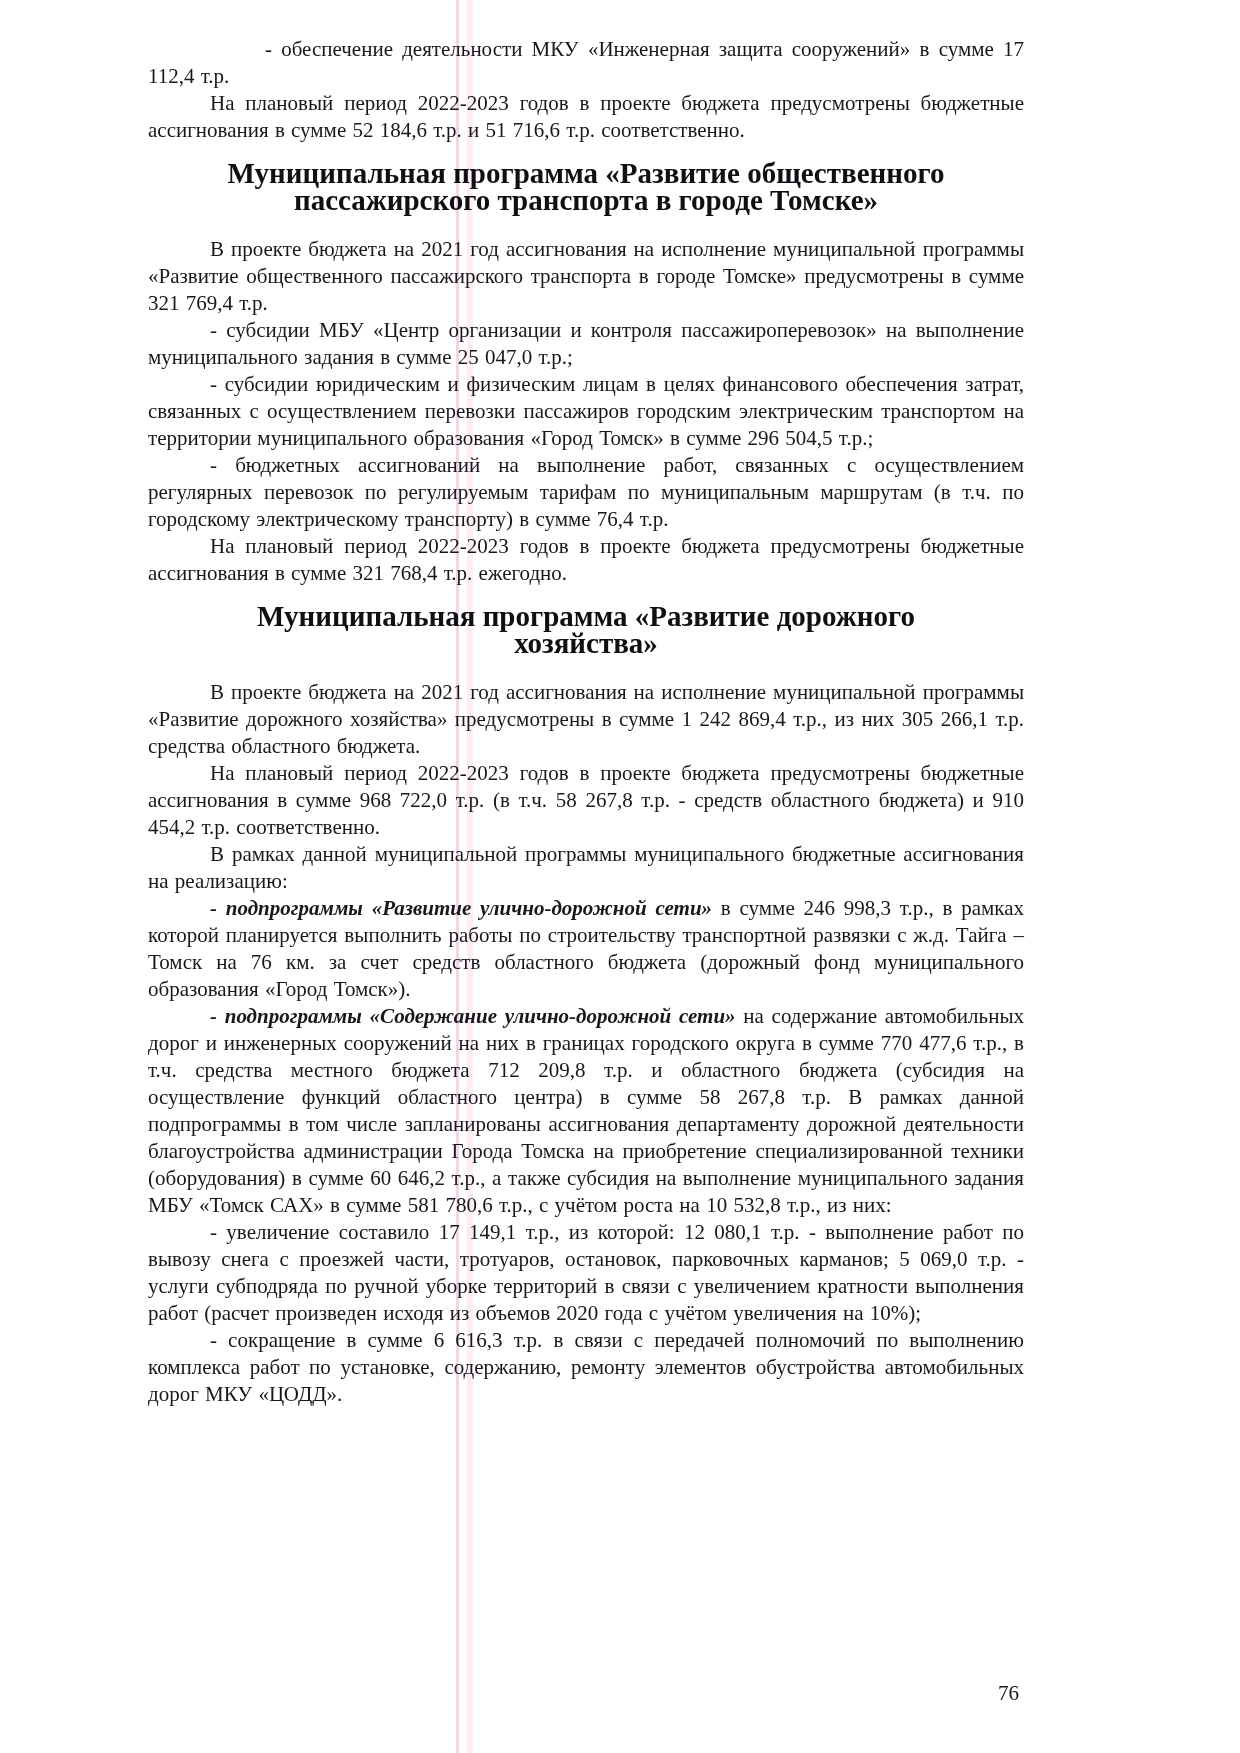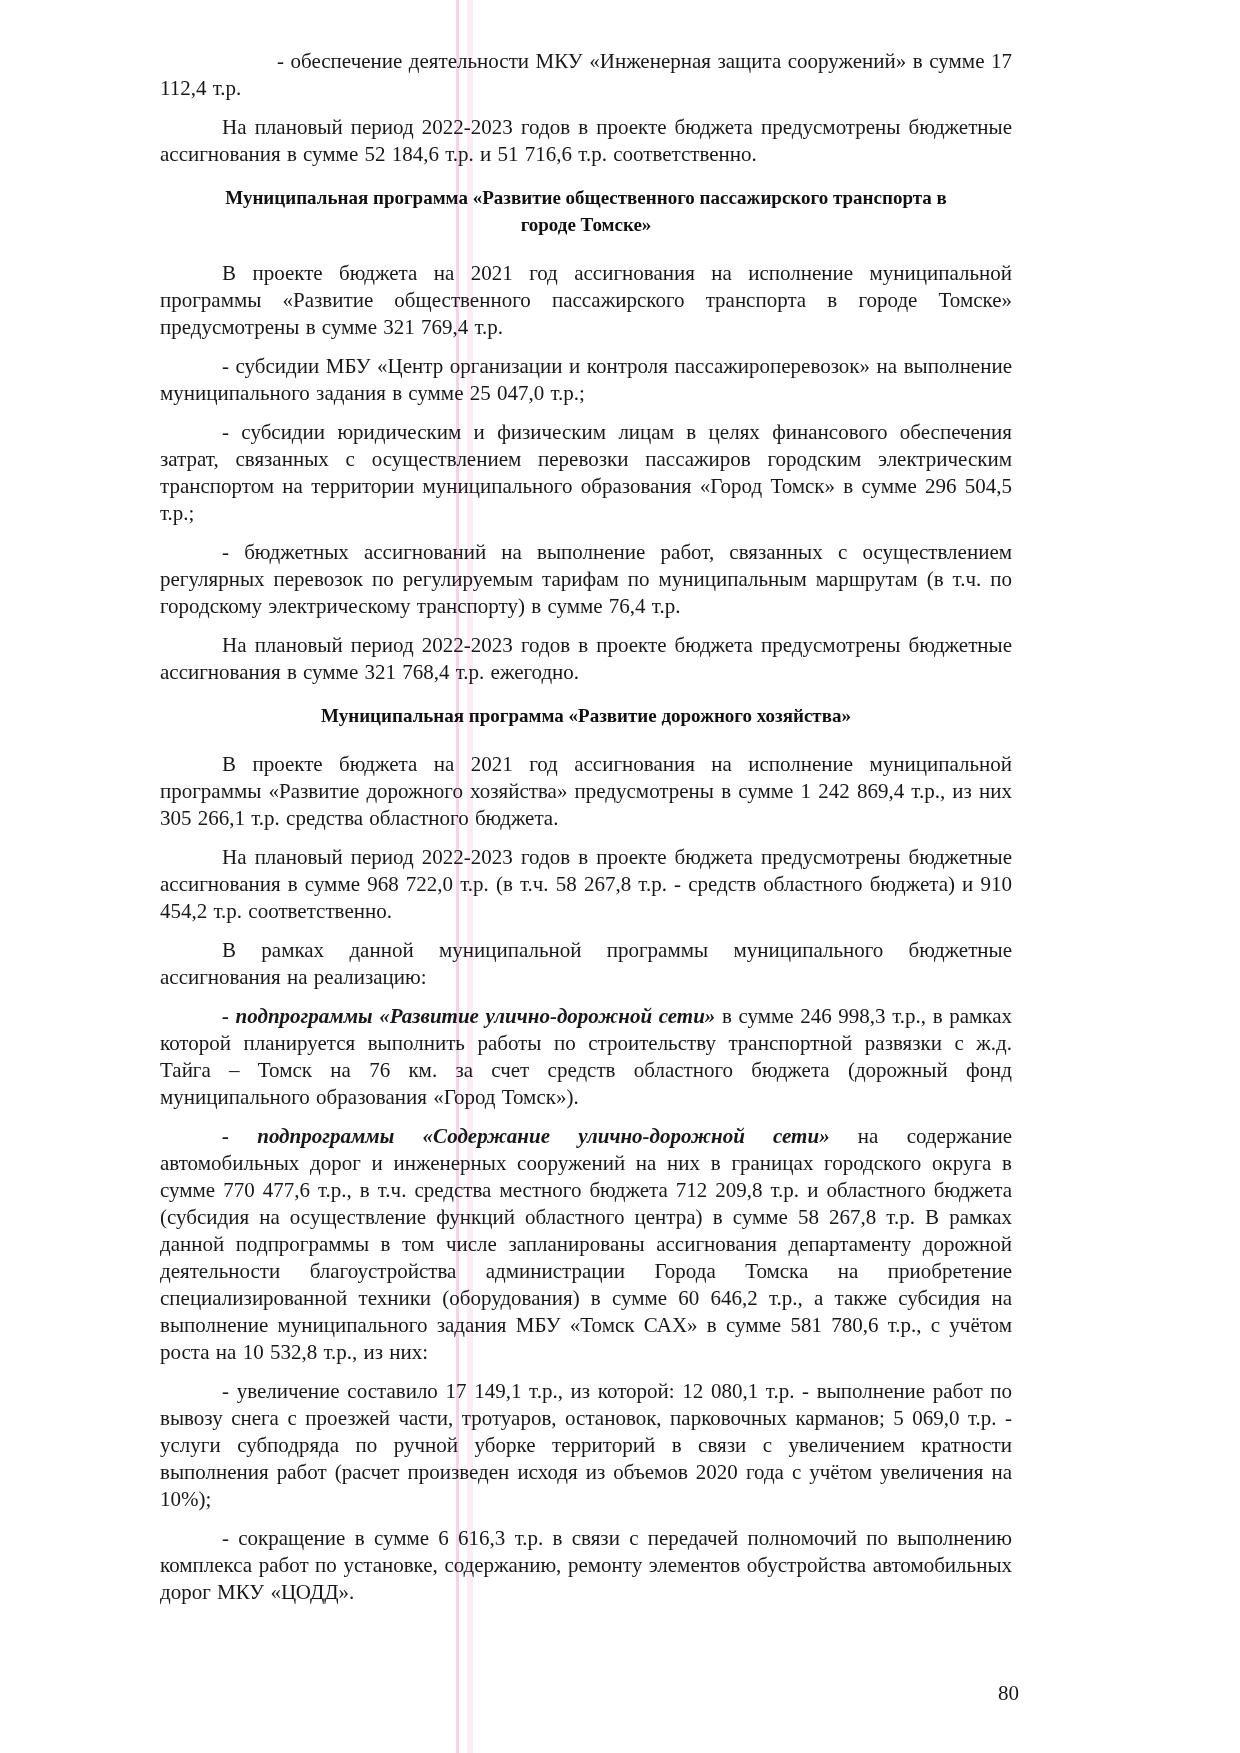--- a/index.html
+++ b/index.html
@@ -13,30 +13,30 @@
     color: #17171c;
     overflow: hidden;
   }
   .content {
     position: absolute;
     left: 148px;
     top: 36px;
     width: 876px;
   }
   p.para {
-    margin: 12px;
+    margin: 0;
     font-size: 21px;
     line-height: 27px;
     text-align: justify;
     text-indent: 62px;
     word-spacing: 1px;
   }
   p.para.indent-deep { text-indent: 117px; }
   h2.doc-heading {
-    font-size: 19px;
+    font-size: 29px;
     line-height: 27px;
     font-weight: bold;
     text-align: center;
     margin: 16px auto 22px auto;
     max-width: 760px;
     color: #101014;
   }
   .bi { font-weight: bold; font-style: italic; }
   .page-number {
     position: absolute;
@@ -91,15 +91,15 @@
 
     <p class="para"><span class="bi">- подпрограммы «Развитие улично-дорожной сети»</span><span> в сумме 246 998,3 т.р., в рамках которой планируется выполнить работы по строительству транспортной развязки с ж.д. Тайга – Томск на 76 км. за счет средств областного бюджета (дорожный фонд муниципального образования «Город Томск»).</span></p>
 
     <p class="para"><span class="bi">- подпрограммы «Содержание улично-дорожной сети»</span><span> на содержание автомобильных дорог и инженерных сооружений на них в границах городского округа в сумме 770 477,6 т.р., в т.ч. средства местного бюджета 712 209,8 т.р. и областного бюджета (субсидия на осуществление функций областного центра) в сумме 58 267,8 т.р. В рамках данной подпрограммы в том числе запланированы ассигнования департаменту дорожной деятельности благоустройства администрации Города Томска на приобретение специализированной техники (оборудования) в сумме 60 646,2 т.р., а также субсидия на выполнение муниципального задания МБУ «Томск САХ» в сумме 581 780,6 т.р., с учётом роста на 10 532,8 т.р., из них:</span></p>
 
     <p class="para">- увеличение составило 17 149,1 т.р., из которой: 12 080,1 т.р. - выполнение работ по вывозу снега с проезжей части, тротуаров, остановок, парковочных карманов; 5 069,0 т.р. - услуги субподряда по ручной уборке территорий в связи с увеличением кратности выполнения работ (расчет произведен исходя из объемов 2020 года с учётом увеличения на 10%);</p>
     <p class="para">- сокращение в сумме 6 616,3 т.р. в связи с передачей полномочий по выполнению комплекса работ по установке, содержанию, ремонту элементов обустройства автомобильных дорог МКУ «ЦОДД».</p>
 
   </div>
 
-  <div class="page-number">80</div>
+  <div class="page-number">76</div>
 
 </div>
 
 </body></html>

